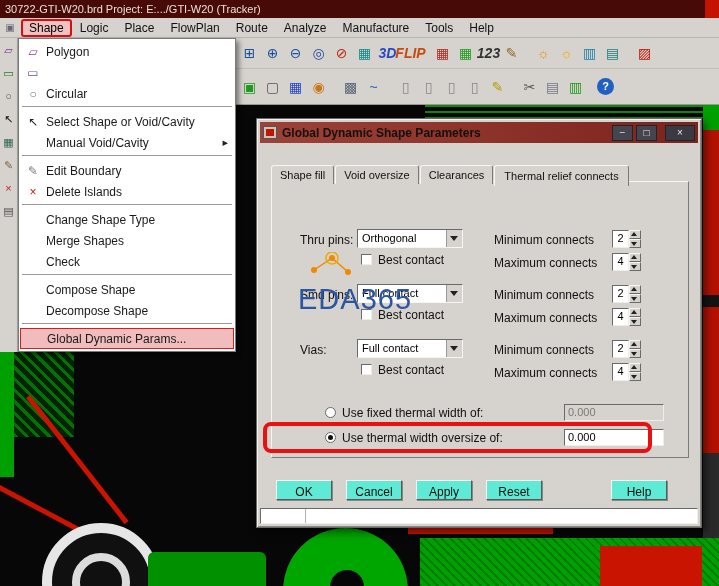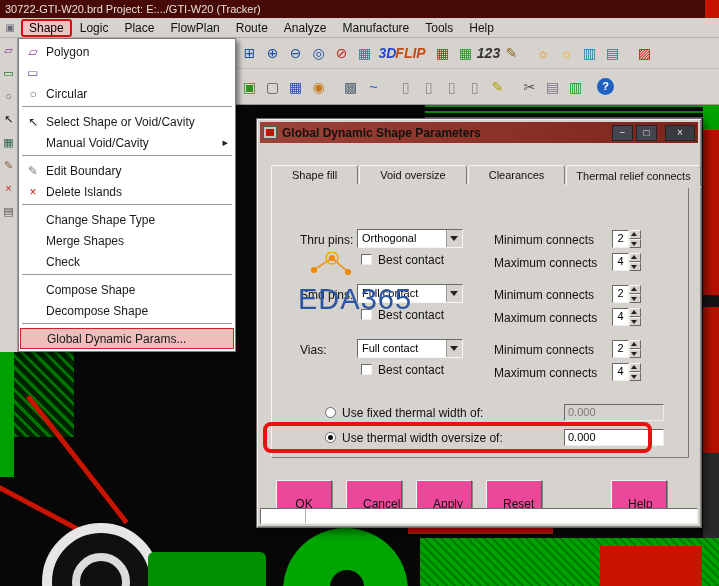--- a/index.html
+++ b/index.html
@@ -78,21 +78,21 @@
   .dlg-title{position:absolute;left:3px;top:3px;right:3px;height:21px;
     background:linear-gradient(90deg,#9c4238,#7c241c);display:flex;align-items:center;padding:0 3px;}
   .dlg-icon{width:14px;height:13px;background:#c8c4be;border:1px solid #555;margin-right:5px;position:relative;flex:0 0 auto;}
   .dlg-icon::after{content:"";position:absolute;left:2px;top:2px;right:2px;bottom:2px;background:#c41400;}
   .dlg-title-text{font-size:12px;font-weight:bold;color:#14100e;flex:1;white-space:nowrap;overflow:hidden;}
   .winbtn{width:21px;height:16px;background:#44454e;color:#e8e8e8;font-size:10px;line-height:14px;
     text-align:center;margin-left:3px;border:1px solid #22232a;flex:0 0 auto;}
   .winbtn.close{width:30px;margin-left:8px;background:#3a3b42;}
 
   .tabs{position:absolute;left:14px;top:44px;display:flex;align-items:flex-end;z-index:3;}
-  .tab{font-size:11px;padding:3px 20px;background:#d6d3ce;border:1px solid #7a7a7a;border-bottom:none;
+  .tab{font-size:11px;padding:3px 8px;background:#d6d3ce;border:1px solid #7a7a7a;border-bottom:none;
     border-top-color:#f8f5f0;border-left-color:#f8f5f0;border-radius:3px 3px 0 0;margin-right:1px;color:#111;white-space:nowrap;}
   .tab.active{padding:4px 9px;position:relative;top:2px;box-shadow:0 2px 0 0 #d6d3ce;}
 
   .tab-panel{position:absolute;left:14px;top:62px;width:418px;height:277px;border:1px solid #7a7a7a;
     border-top-color:#f8f5f0;border-left-color:#f8f5f0;}
   .rows{position:absolute;left:0;top:47px;right:0;}
   .param-row{position:relative;height:55px;}
   .pr-label{position:absolute;left:28px;top:4px;font-size:12px;color:#111;}
   .dd{position:absolute;left:85px;top:0;width:106px;height:19px;background:#fff;display:flex;
     border:1px solid;border-color:#6a6a6a #f8f5f0 #f8f5f0 #6a6a6a;}
@@ -119,21 +119,21 @@
   .rr-oversize{top:247px;}
   .radio{position:absolute;left:36px;top:3px;width:11px;height:11px;border-radius:50%;background:#fff;border:1px solid #6a6a6a;}
   .radio.selected::after{content:"";position:absolute;left:2px;top:2px;right:2px;bottom:2px;background:#111;border-radius:50%;}
   .radio-label{position:absolute;left:53px;top:2px;font-size:12px;color:#111;}
   .field{position:absolute;left:275px;top:0;width:100px;height:17px;font-size:11px;line-height:15px;padding-left:3px;
     border:1px solid;border-color:#6a6a6a #f0ede8 #f0ede8 #6a6a6a;}
   .field.disabled{background:#d6d3ce;color:#7c7975;}
   .field.enabled{background:#fff;color:#000;}
 
   .dlg-buttons{position:absolute;left:0;top:361px;width:100%;display:flex;padding-left:19px;}
-  .btn{width:56px;height:20px;margin-right:14px;background:#ec4899;font-size:12px;color:#111;padding:16px;
+  .btn{width:56px;height:20px;margin-right:14px;background:#5eead4;font-size:12px;color:#111;padding:4px;
     border:1px solid;border-color:#f8f5f0 #5a5a5a #5a5a5a #f8f5f0;box-shadow:1px 1px 0 #8a8782;
     font-family:"Liberation Sans","DejaVu Sans",sans-serif;flex:0 0 auto;}
   .btn.help{margin-left:55px;}
 
   .dlg-status{position:absolute;left:3px;bottom:3px;right:3px;height:16px;background:#fff;
     border:1px solid;border-color:#6a6a6a #f0ede8 #f0ede8 #6a6a6a;}
   .status-div{position:absolute;left:44px;top:0;bottom:0;width:1px;background:#b0b0b0;}
 
   .red-annotation{position:absolute;left:6px;top:303px;width:389px;height:31px;border:4px solid #e81010;
     border-radius:8px;z-index:8;pointer-events:none;}

